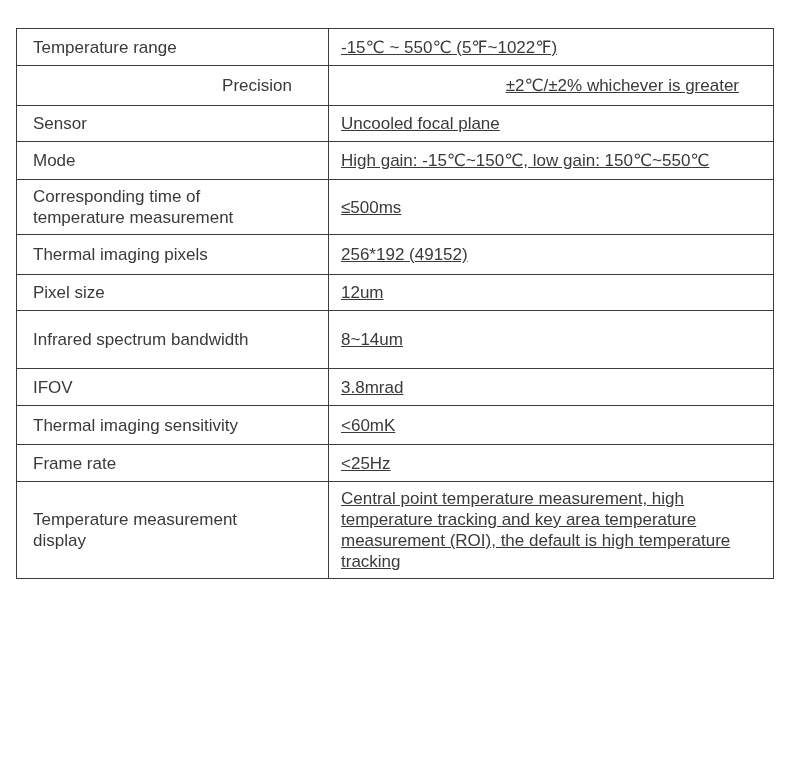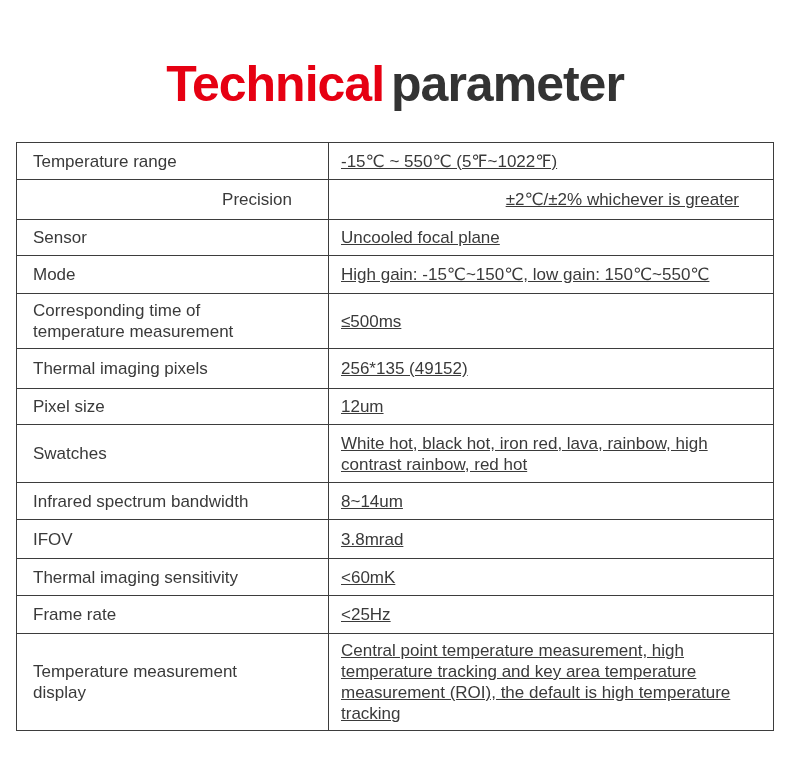--- a/index.html
+++ b/index.html
@@ -65,21 +65,20 @@
   .spec-table tr:nth-child(11) { height: 37px; }
   .spec-table tr:nth-child(12) { height: 38px; }
   .spec-table tr:nth-child(13) { height: 40px; }
   .spec-table tr:nth-child(14) { height: 89px; }
 </style>
 </head>
 <body>
 
 <div class="page">
 
-  <h1 class="title"><span class="accent">Technical</span><span class="dark">parameter</span></h1>
 
   <table class="spec-table">
     <tbody>
       <tr>
         <td class="label">Temperature range</td>
         <td class="value">-15℃ ~ 550℃ (5℉~1022℉)</td>
       </tr>
       <tr>
         <td class="label">Precision</td>
         <td class="value">±2℃/±2% whichever is greater</td>
@@ -91,29 +90,25 @@
       <tr>
         <td class="label">Mode</td>
         <td class="value">High gain: -15℃~150℃, low gain: 150℃~550℃</td>
       </tr>
       <tr>
         <td class="label">Corresponding time of temperature measurement</td>
         <td class="value">≤500ms</td>
       </tr>
       <tr>
         <td class="label">Thermal imaging pixels</td>
-        <td class="value">256*135  (49152)</td>
+        <td class="value">256*192  (49152)</td>
       </tr>
       <tr>
         <td class="label">Pixel size</td>
         <td class="value">12um</td>
-      </tr>
-      <tr>
-        <td class="label">Swatches</td>
-        <td class="value">White hot, black hot, iron red, lava, rainbow, high contrast rainbow, red hot</td>
       </tr>
       <tr>
         <td class="label">Infrared spectrum bandwidth</td>
         <td class="value">8~14um</td>
       </tr>
       <tr>
         <td class="label">IFOV</td>
         <td class="value">3.8mrad</td>
       </tr>
       <tr>

